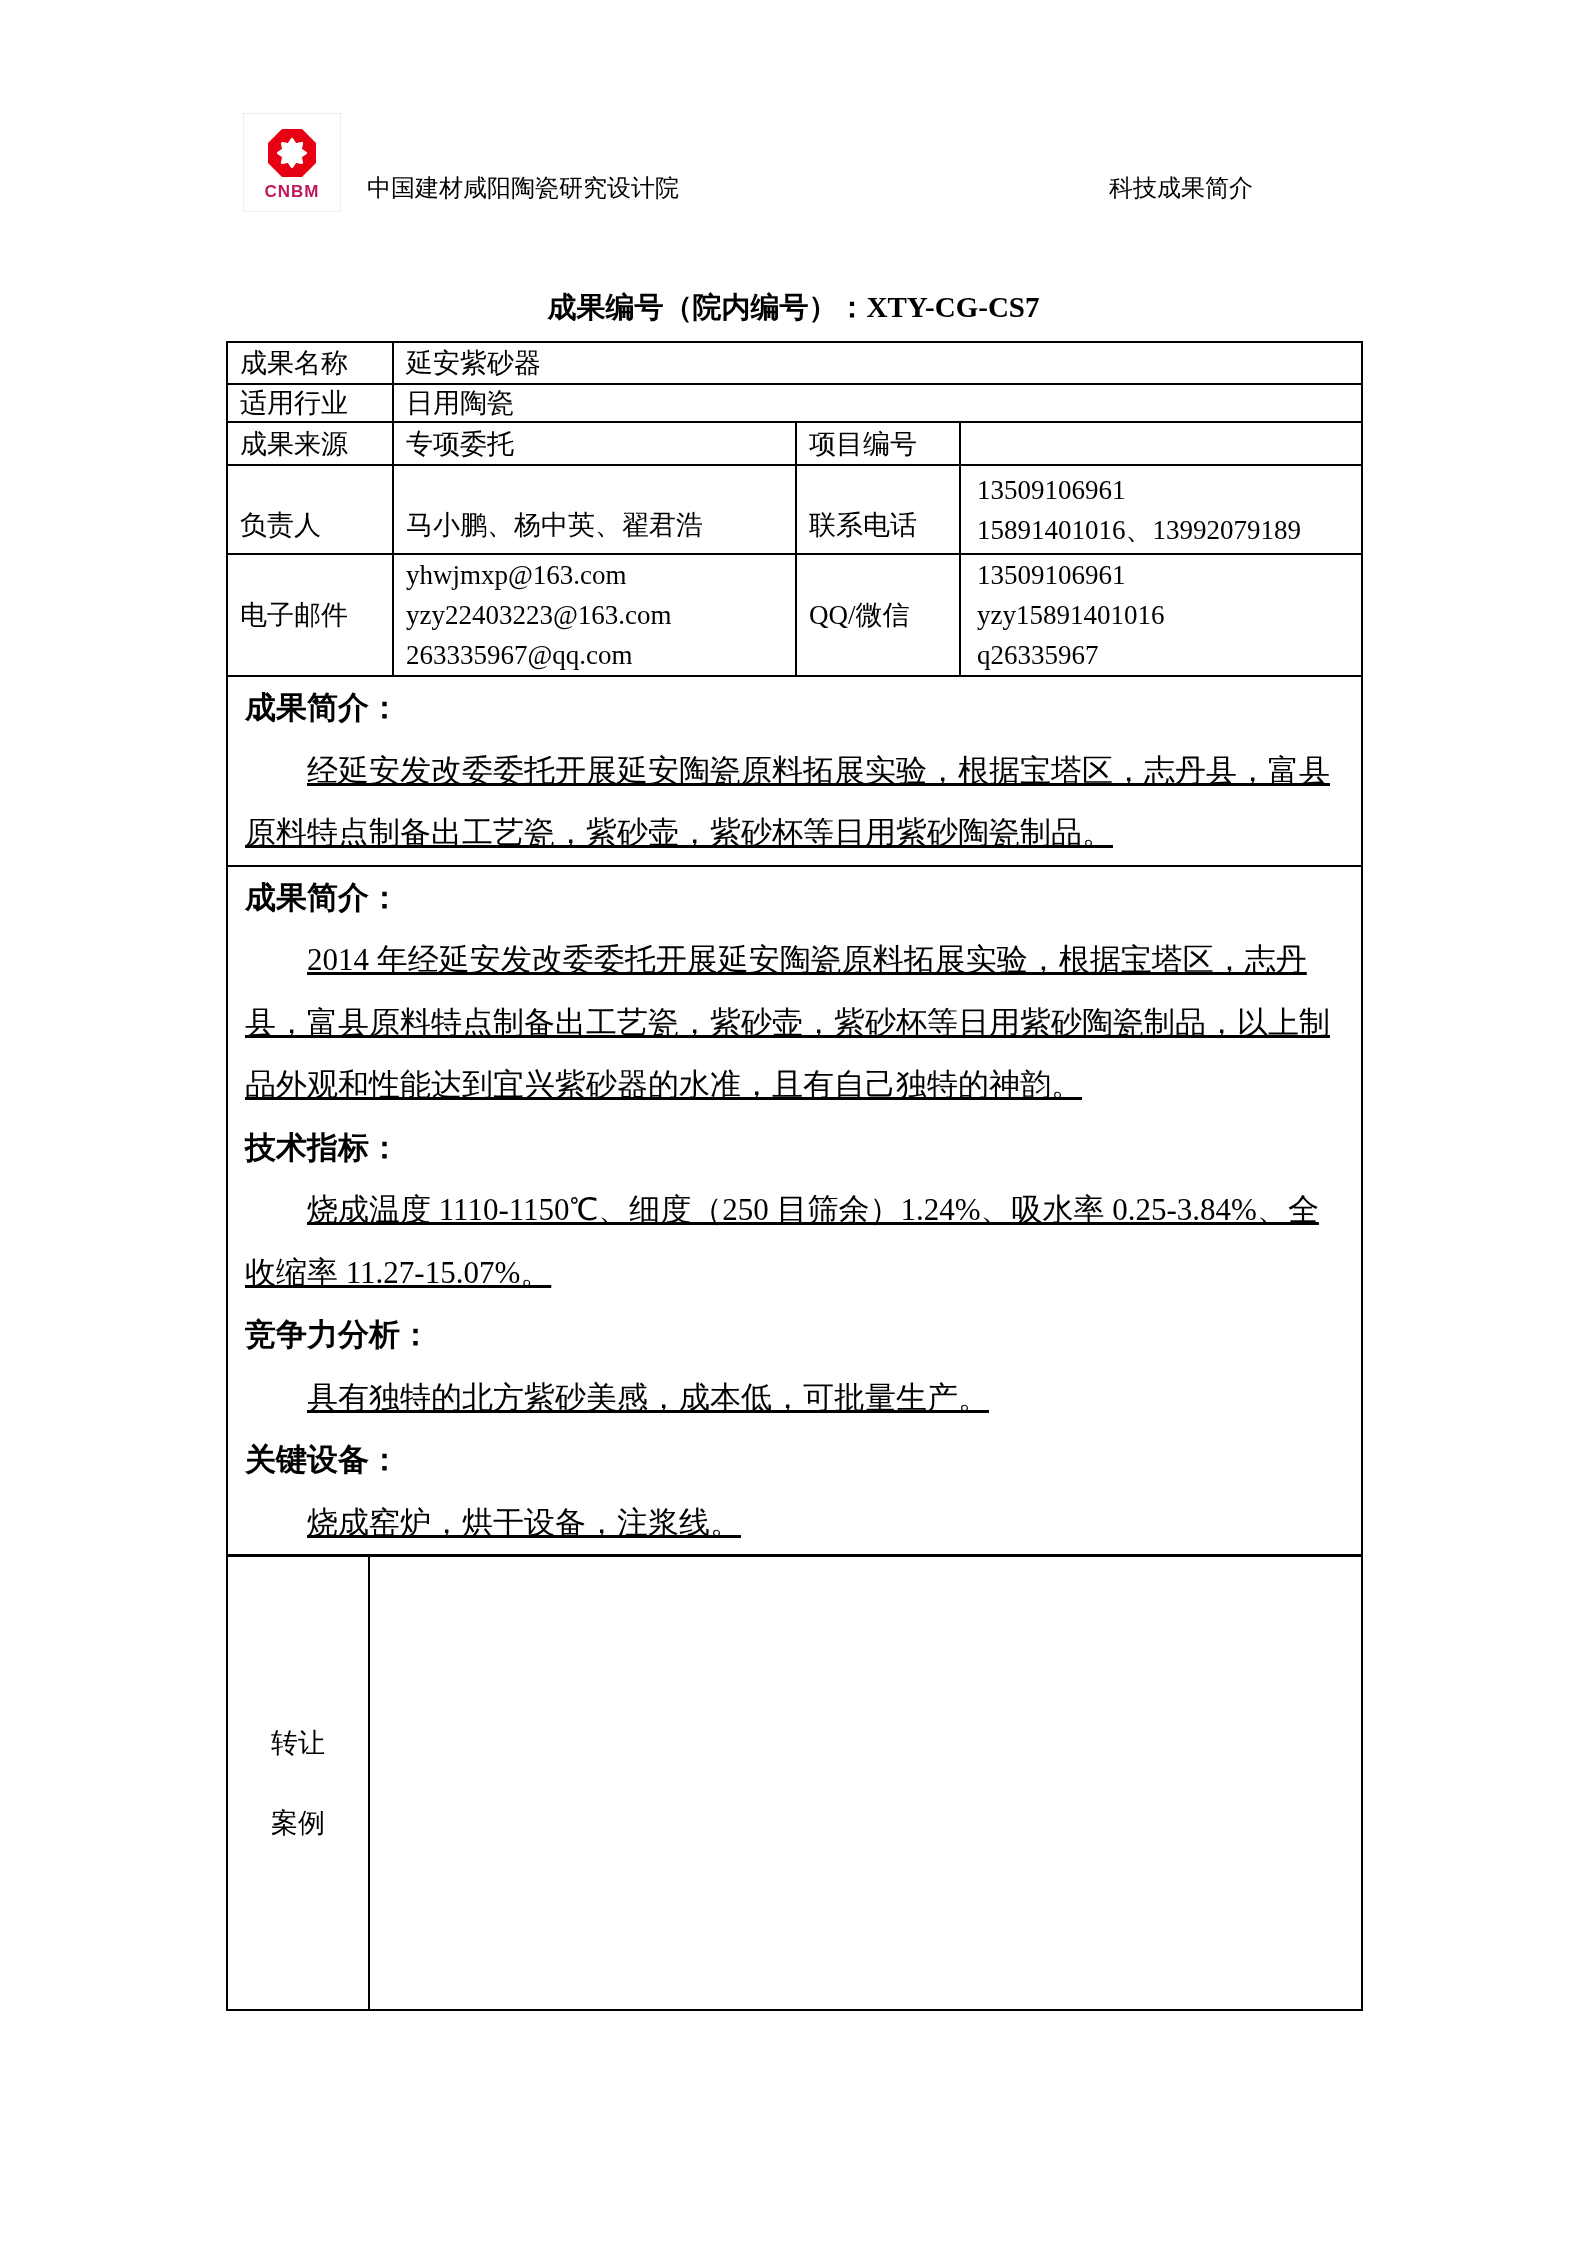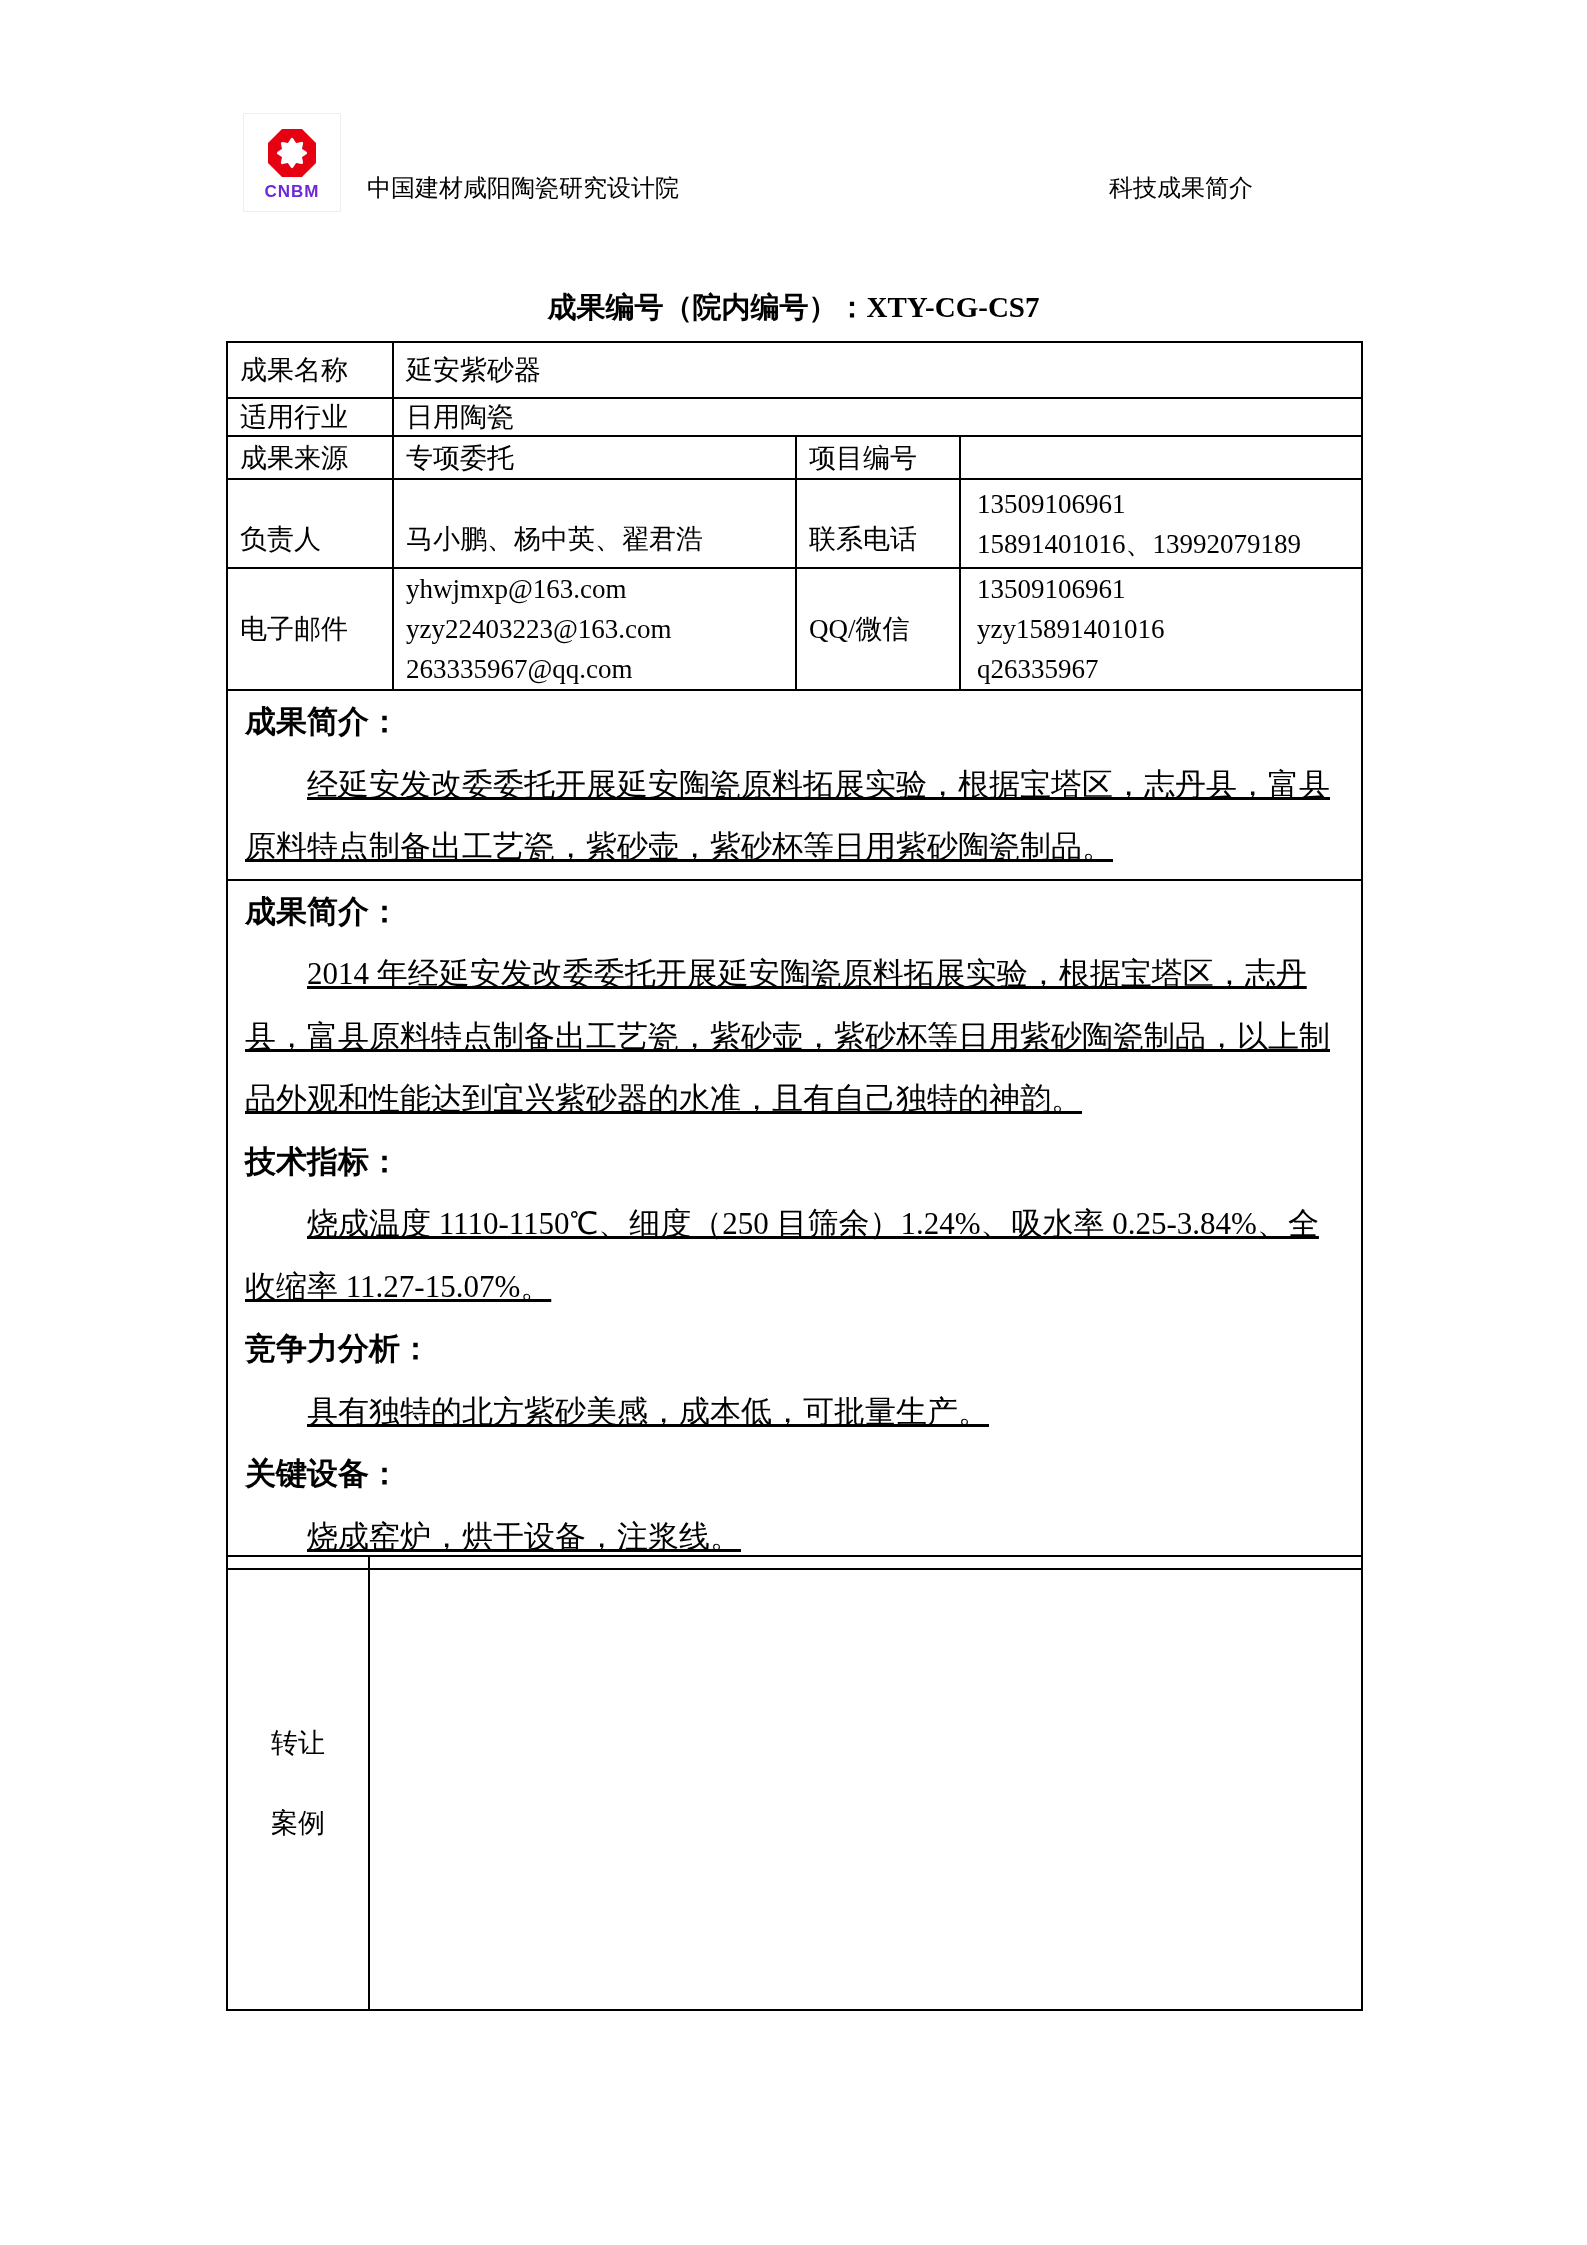--- a/index.html
+++ b/index.html
@@ -7,21 +7,21 @@
     position:relative; width:1587px; height:2245px; background:#ffffff;
     font-family:"Liberation Serif", serif; color:#000; overflow:hidden;
   }
   
   .logo-box {
     position:absolute; left:243px; top:113px; width:98px; height:99px;
     border:1px solid #f0eded; box-sizing:border-box;
     display:flex; flex-direction:column; align-items:center; padding-top:13px;
   }
   .logo-word {
-    margin-top:3px; color:#6d28d9; font-family:"Liberation Sans", sans-serif;
+    margin-top:3px; color:#be185d; font-family:"Liberation Sans", sans-serif;
     font-weight:bold; font-size:17px; letter-spacing:1px;
   }
   .hdr-institute {
     position:absolute; left:367px; top:172px; font-size:24px;
     font-family:"Liberation Sans", sans-serif;
   }
   .hdr-doctype {
     position:absolute; left:1109px; top:172px; font-size:24px;
     font-family:"Liberation Sans", sans-serif;
   }
@@ -70,21 +70,21 @@
   <div class="doc-title">成果编号（院内编号）：XTY-CG-CS7</div>
 
   <table class="t1">
     <colgroup>
         <col style="width:166px">
         <col style="width:403px">
         <col style="width:164px">
         <col style="width:402px">
       </colgroup>
     <tbody>
-        <tr style="height:56px">
+        <tr style="height:42px">
       <td>成果名称</td>
       <td colspan="3">延安紫砂器</td>
     </tr>
     <tr style="height:32px">
       <td>适用行业</td>
       <td colspan="3">日用陶瓷</td>
     </tr>
     <tr style="height:43px">
       <td>成果来源</td>
       <td>专项委托</td>

